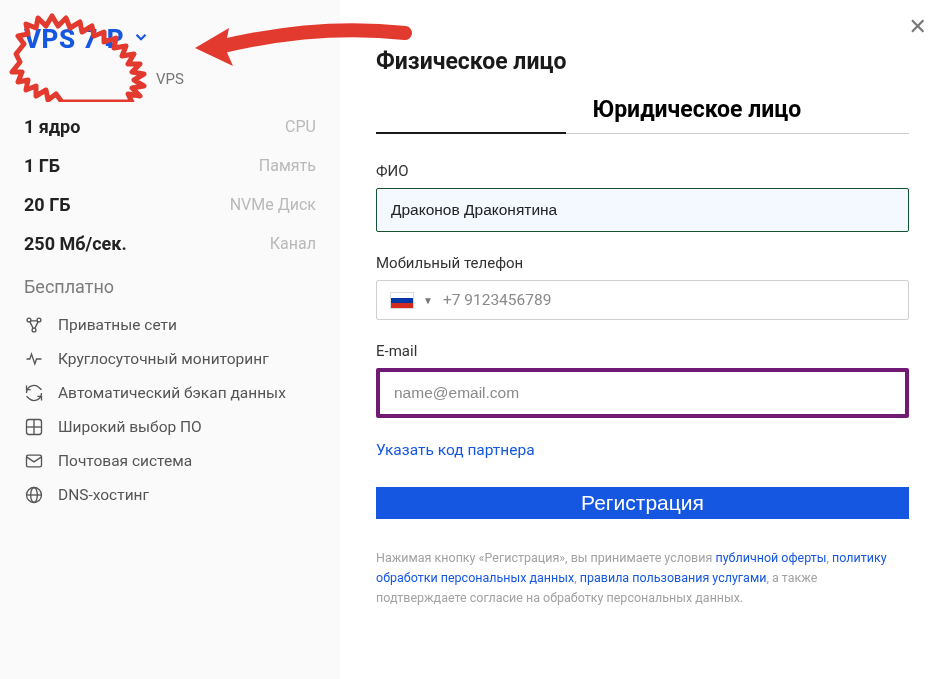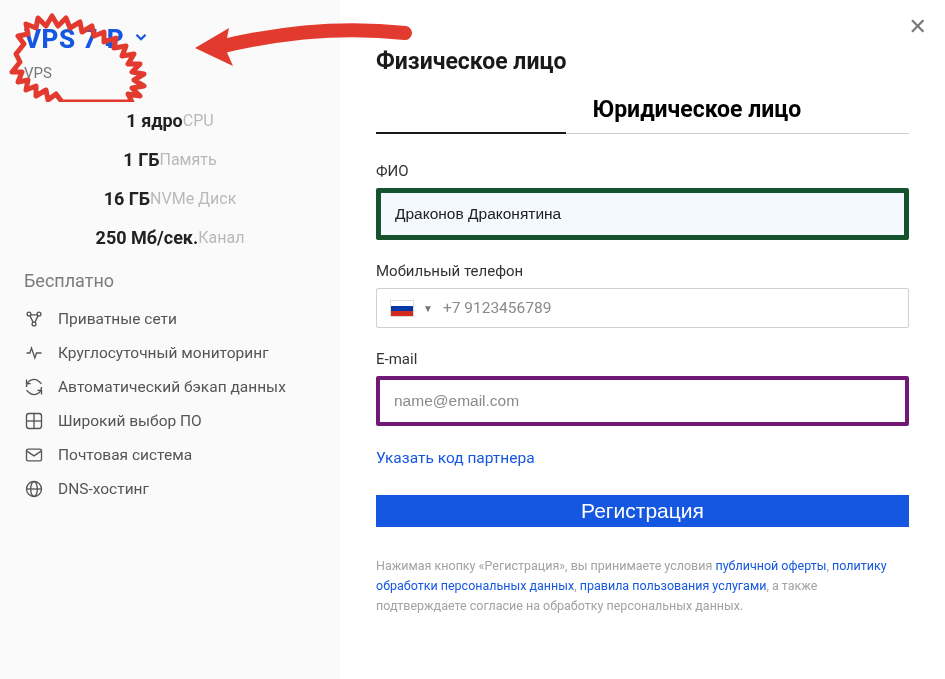--- a/index.html
+++ b/index.html
@@ -6,40 +6,40 @@
 body { font-family: -apple-system, BlinkMacSystemFont, "Segoe UI", Roboto, sans-serif; width: 945px; height: 679px; background: #fff; position: relative; overflow: hidden; }
 
 .layout { display: flex; height: 100%; }
 .sidebar { width: 340px; background: #fafafa; padding: 24px; }
 .main { flex: 1; padding: 48px 36px 24px 36px; position: relative; }
 
 .plan-head { position: relative; margin-bottom: 28px; }
 .plan-title-row { display: flex; align-items: center; gap: 8px; }
 .plan-title { color: #1657e2; font-size: 26px; font-weight: 800; letter-spacing: 0.5px; }
 .chev { color: #1657e2; }
-.plan-sub { color: #777; font-size: 15px; margin-top: 10px; }
+.plan-sub { color: #777; font-size: 15px; margin-top: 16px; text-align: center; }
 
-.spec-row { display: flex; justify-content: center; align-items: center; margin-bottom: 18px; }
+.spec-row { display: flex; justify-content: space-between; align-items: center; margin-bottom: 18px; }
 .spec-row .l { font-weight: 700; color: #222; font-size: 18px; }
 .spec-row .r { color: #b9b9b9; font-size: 16px; }
 
 .free-label { color: #7c7c7c; font-size: 18px; margin: 22px 0 18px; }
 .feat { display: flex; align-items: center; gap: 14px; color: #555; font-size: 15.5px; margin-bottom: 14px; text-align: center; }
 .feat svg { width: 20px; height: 20px; stroke: #555; fill: none; flex-shrink: 0; }
 
 .close-x { position: absolute; top: 14px; right: 18px; font-size: 22px; color: #777; cursor: pointer; }
 
 .tabs { display: flex; gap: 26px; border-bottom: 1px solid #ccc; margin-bottom: 28px; }
 .tab { font-size: 23px; font-weight: 700; padding-bottom: 10px; cursor: pointer; position: relative; }
 .tab.active { color: #1a1a1a; }
 .tab.active::after { content: ""; position: absolute; left: 0; right: 0; bottom: -1px; height: 2px; background: #1a1a1a; }
 .tab.inactive { color: #000000; margin-top: 48px; }
 
 .fld-label { font-size: 15px; color: #333; margin-bottom: 8px; display: block; }
-.text-input { width: 100%; border: 5px solid #14532d; background: #f4f8ff; padding: 12px 14px; font-size: 15.5px; color: #222; border-radius: 2px; }
+.text-input { width: 100%; border: 1px solid #14532d; background: #f4f8ff; padding: 12px 14px; font-size: 15.5px; color: #222; border-radius: 2px; }
 .text-input.plain { border: 4px solid #701a75; background: #fff; color: #222; }
 .text-input::placeholder { color: #8a8a8a; }
 .fld-group { margin-bottom: 22px; }
 
 .phone-wrap { display: flex; align-items: center; gap: 10px; border: 1px solid #d0d0d0; padding: 10px 14px; background: #fff; border-radius: 2px; }
 .flag { display: inline-block; width: 22px; height: 15px; position: relative; box-shadow: 0 0 0 1px #ddd; }
 .flag::before, .flag::after { content: ""; position: absolute; left: 0; right: 0; height: 5px; }
 .flag::before { top: 0; background: #fff; }
 .flag::after { bottom: 0; background: #d52b1e; }
 .flag-mid { position: absolute; top: 5px; left: 0; right: 0; height: 5px; background: #0039a6; }
@@ -75,21 +75,21 @@
 
     <div class="spec-row">
         <span class="l">1 ядро</span>
         <span class="r">CPU</span>
       </div>
     <div class="spec-row">
         <span class="l">1 ГБ</span>
         <span class="r">Память</span>
       </div>
     <div class="spec-row">
-        <span class="l">16 ГБ</span>
+        <span class="l">20 ГБ</span>
         <span class="r">NVMe Диск</span>
       </div>
     <div class="spec-row">
         <span class="l">250 Мб/сек.</span>
         <span class="r">Канал</span>
       </div>
 
     <div class="free-label">Бесплатно</div>
 
     <div class="feat">

